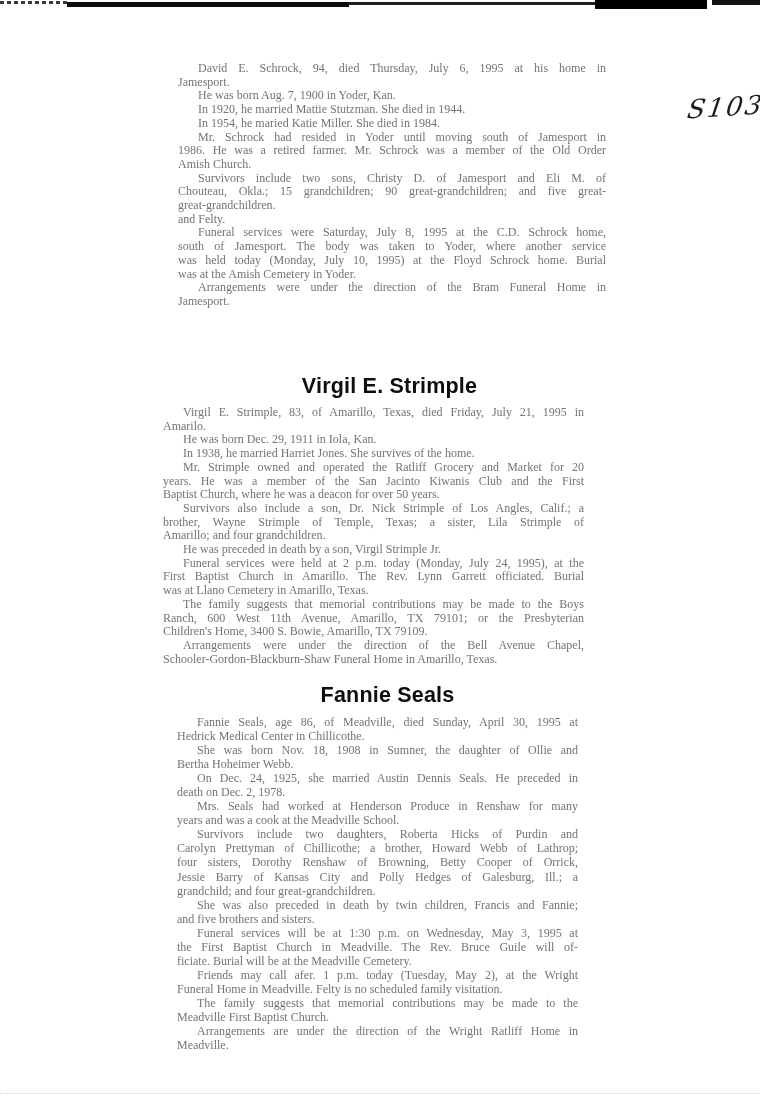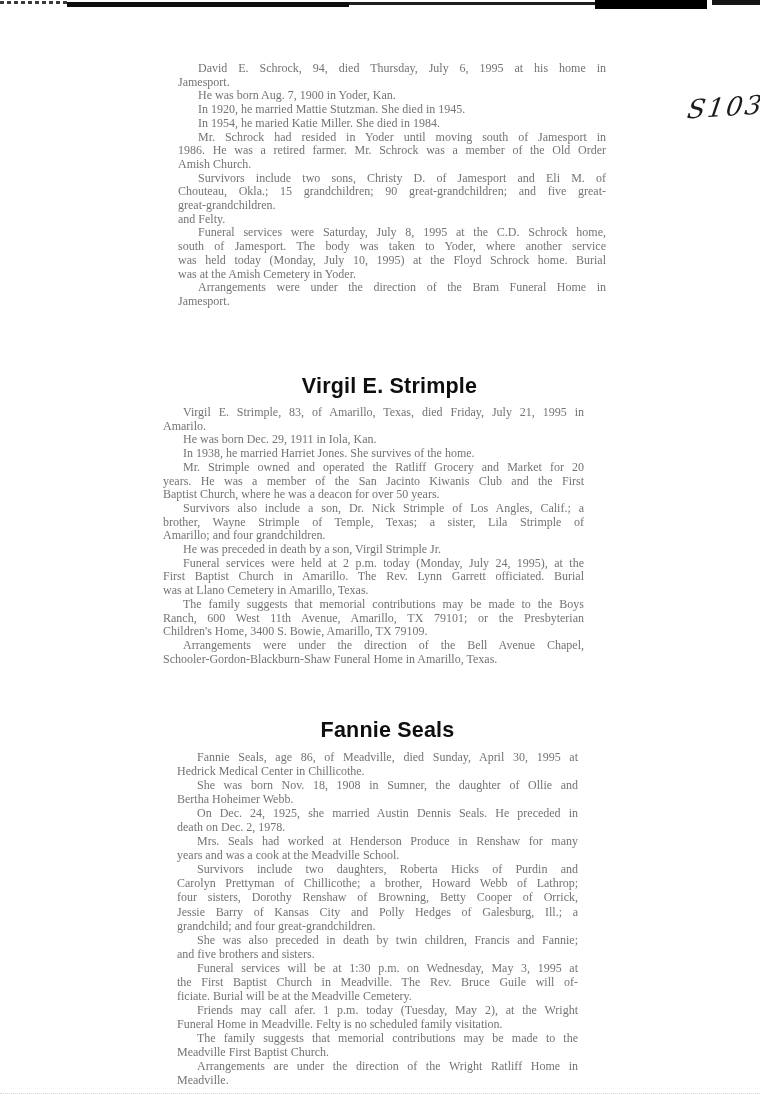--- a/index.html
+++ b/index.html
@@ -38,21 +38,21 @@
     font-size: 26px;
     letter-spacing: 2px;
     color: #1c1c1c;
     transform: skewX(-12deg) rotate(-4deg);
   }
 
   
   .obituary { position: absolute; }
   #sec0 { left: 178px; top: 62px;  width: 428px; }
   #sec1 { left: 163px; top: 374px; width: 421px; }
-  #sec2 { left: 177px; top: 718px; width: 401px; }
+  #sec2 { left: 177px; top: 683px; width: 401px; }
 
   .obit-title {
     margin: 0 0 7px 0;
     text-align: center;
     font-family: "Liberation Sans", sans-serif;
     font-weight: bold;
     font-size: 21.5px;
     letter-spacing: 0.2px;
     color: #0e0e0e;
     white-space: nowrap;
@@ -87,21 +87,21 @@
   <div class="artifact" id="top-bar-right"></div>
   <div class="artifact" id="bottom-rule"></div>
 
   <div id="annotation">S103</div>
 
   <section class="obituary" id="sec0">
     <div class="obit-body">
         <div class="line indent">David E. Schrock, 94, died Thursday, July 6, 1995 at his home in</div>
         <div class="line last">Jamesport.</div>
         <div class="line indent last">He was born Aug. 7, 1900 in Yoder, Kan.</div>
-        <div class="line indent last">In 1920, he married Mattie Stutzman. She died in 1945.</div>
+        <div class="line indent last">In 1920, he married Mattie Stutzman. She died in 1944.</div>
         <div class="line indent last">In 1954, he maried Katie Miller. She died in 1984.</div>
         <div class="line indent">Mr. Schrock had resided in Yoder until moving south of Jamesport in</div>
         <div class="line">1986. He was a retired farmer. Mr. Schrock was a member of the Old Order</div>
         <div class="line last">Amish Church.</div>
         <div class="line indent">Survivors include two sons, Christy D. of Jamesport and Eli M. of</div>
         <div class="line">Chouteau, Okla.; 15 grandchildren; 90 great-grandchildren; and five great-</div>
         <div class="line last">great-grandchildren.</div>
         <div class="line last">and Felty.</div>
         <div class="line indent">Funeral services were Saturday, July 8, 1995 at the C.D. Schrock home,</div>
         <div class="line">south of Jamesport. The body was taken to Yoder, where another service</div>

